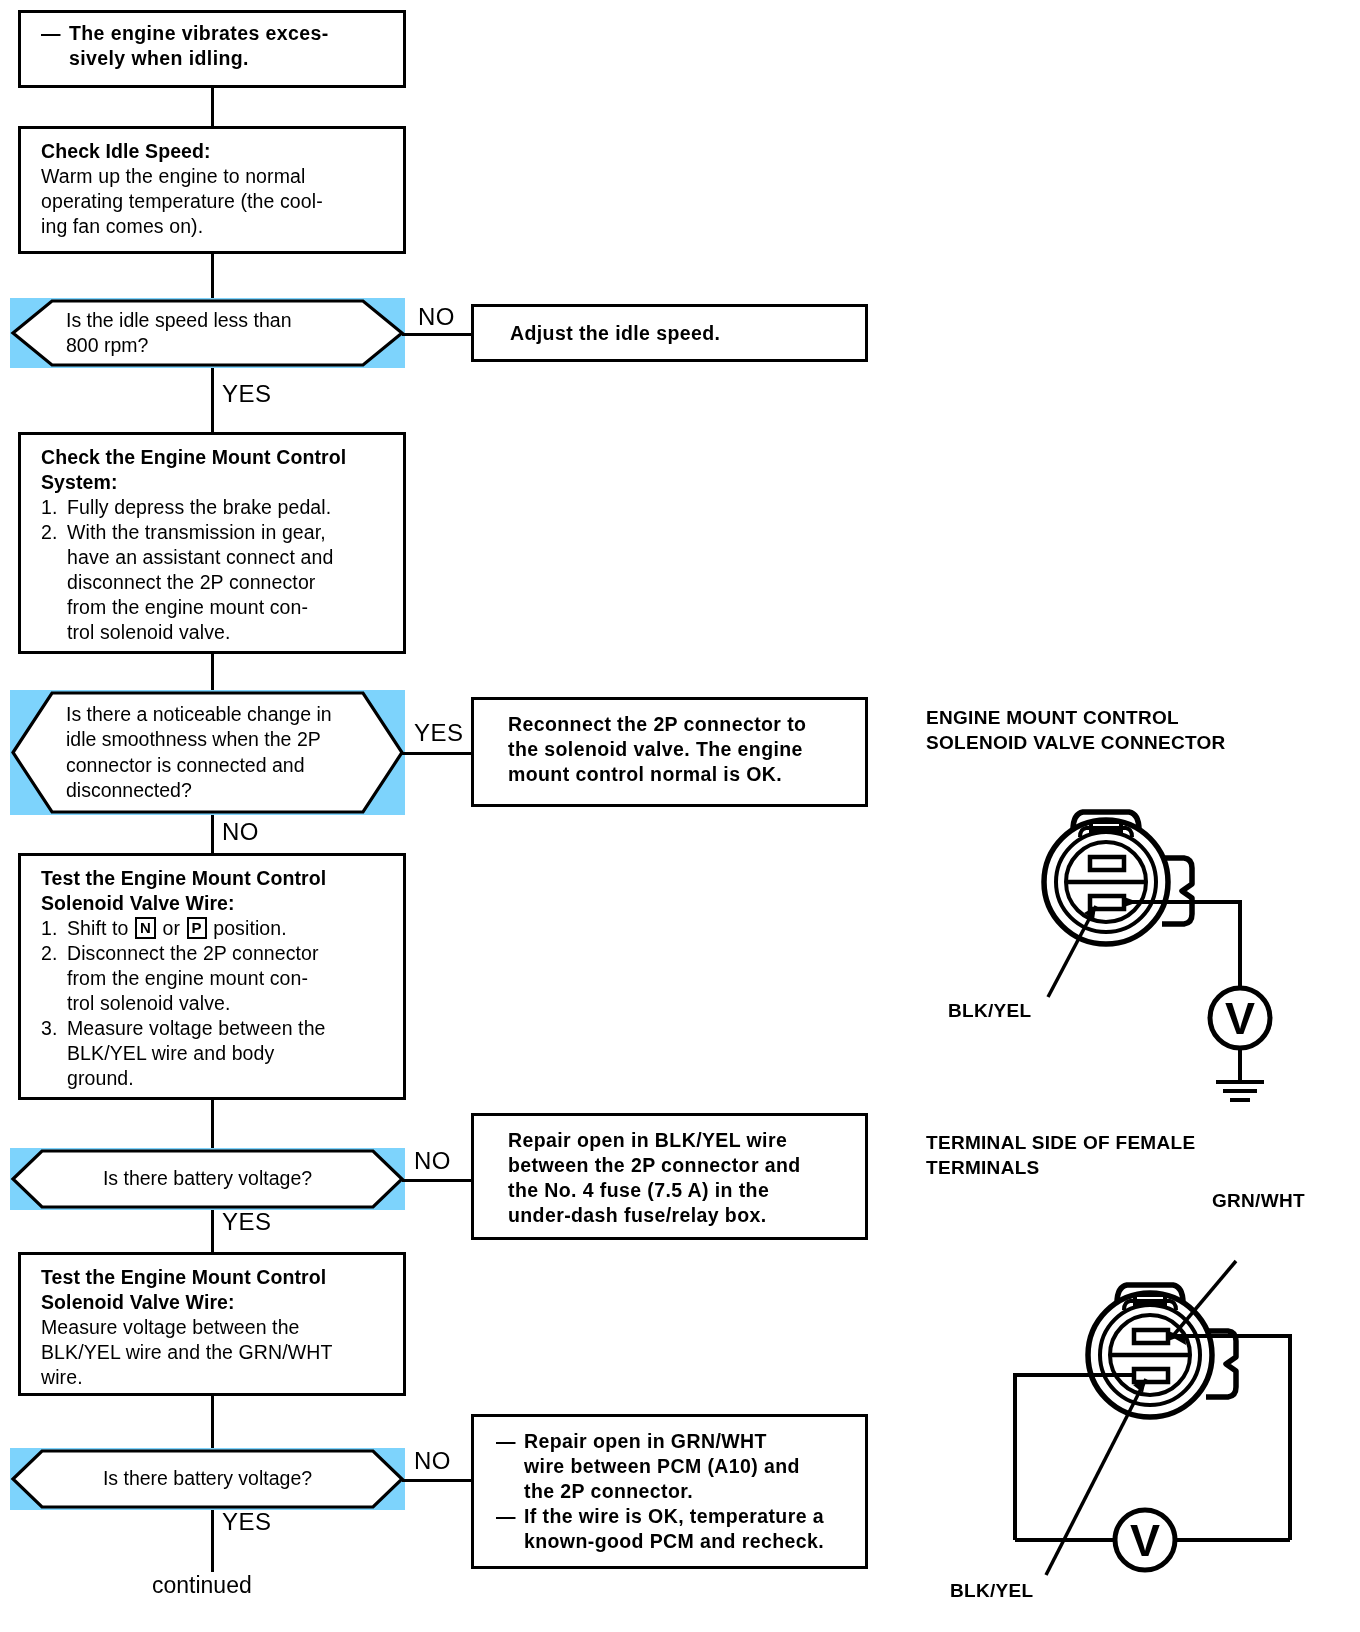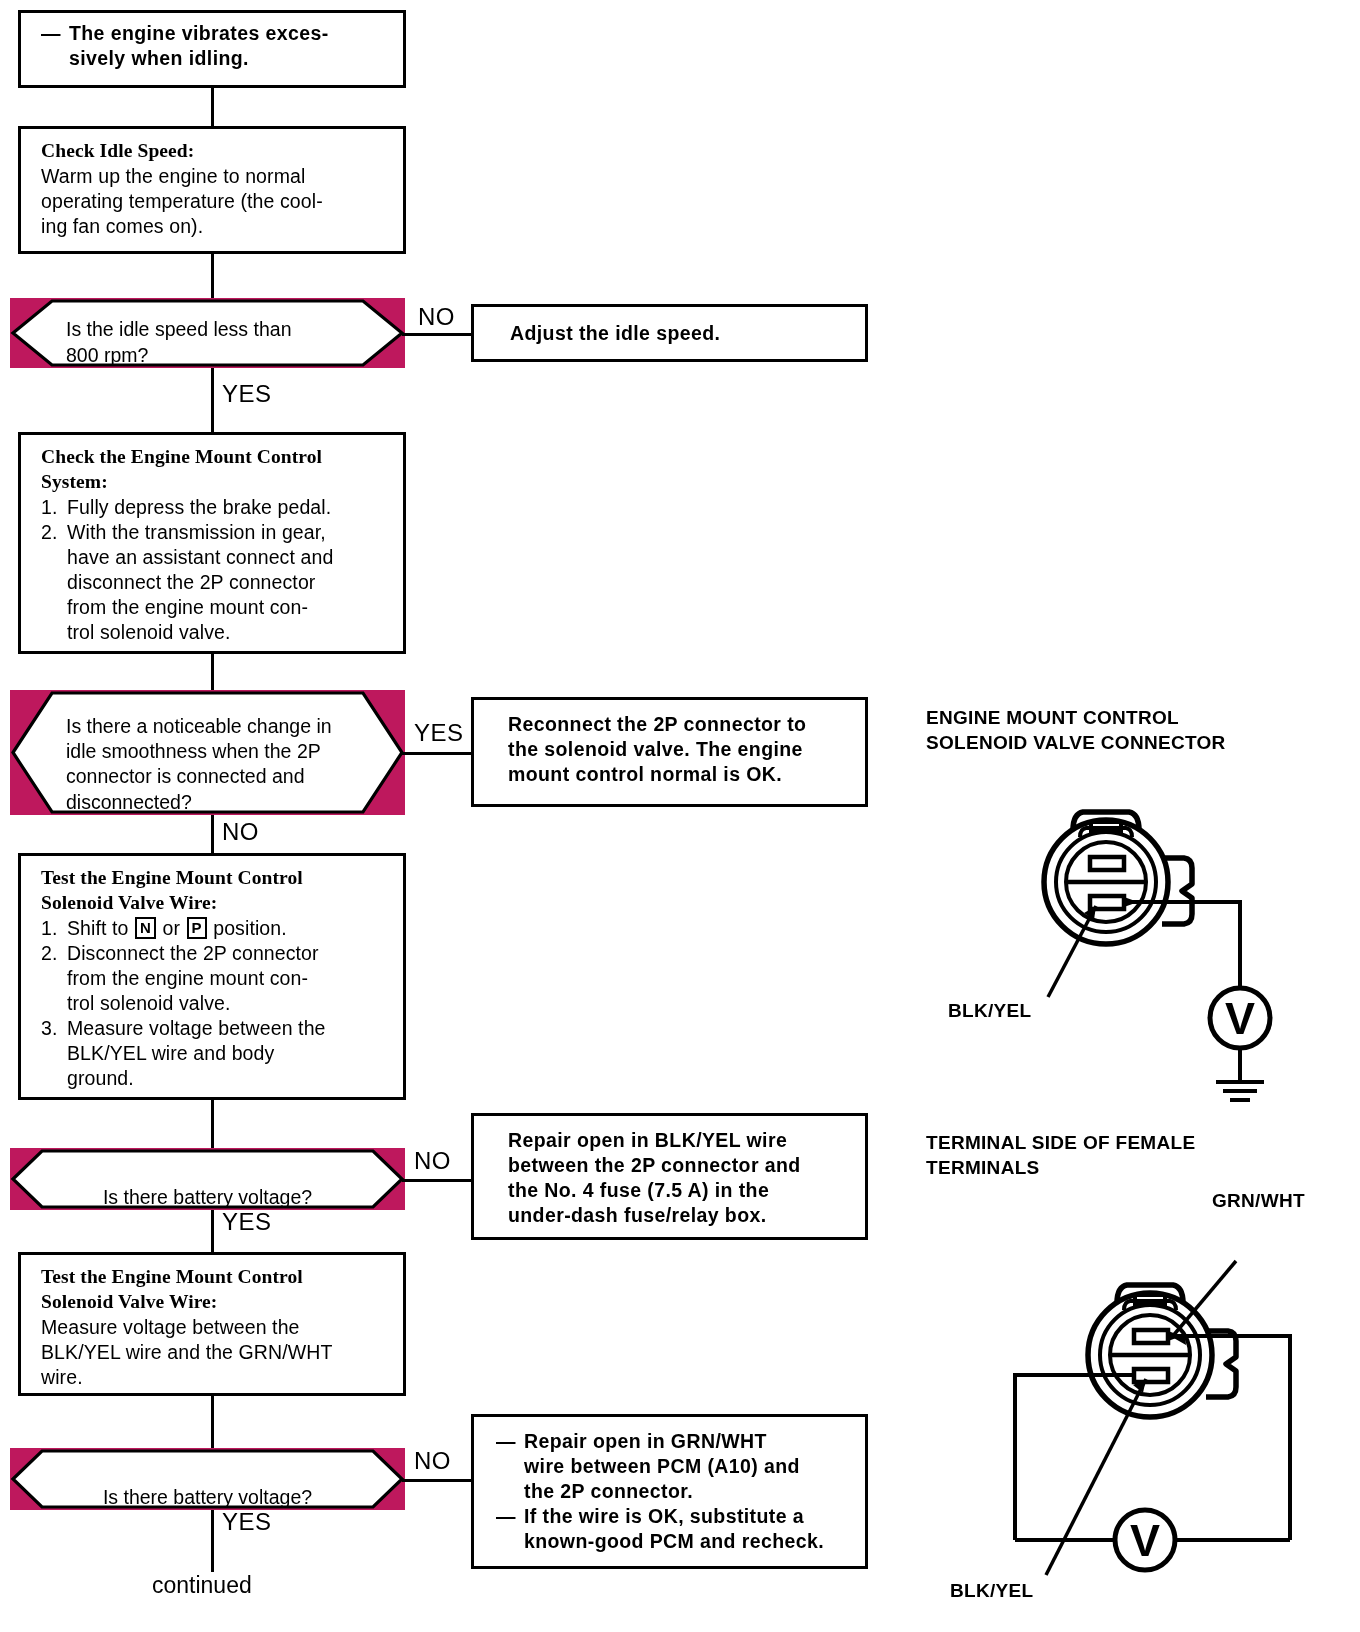--- a/index.html
+++ b/index.html
@@ -30,21 +30,20 @@
     border: 3px solid #000;
     background: #fff;
     padding: 10px 14px 10px 20px;
     font-size: 19.5px;
     line-height: 1.28;
     letter-spacing: 0.1px;
   }
   .box b, .box .hd {
     font-weight: bold;
     display: block;
-    font-family: Liberation Serif, serif;
   }
   .bold-box {
     font-weight: bold;
     letter-spacing: 0.4px;
   }
 
   
   .li {
     display: flex;
     align-items: flex-start;
@@ -66,23 +65,23 @@
     line-height: 1;
     padding: 1px 3px 2px 3px;
     vertical-align: 2px;
     margin: 0 1px;
   }
 
   
   .decision {
     position: absolute;
     box-sizing: border-box;
-    background: #be185d;
+    background: #7dd3fc;
     display: flex;
-    align-items: flex-end;
+    align-items: center;
     font-size: 19.5px;
     line-height: 1.3;
   }
   .decision .hexsvg {
     position: absolute;
     inset: 0;
     width: 100%;
     height: 100%;
   }
   .decision .dtext {
@@ -299,21 +298,21 @@
       <span class="mk dash">—</span>
       <span class="tx">
         <span class="just">Repair open in GRN/WHT</span><br>
         <span class="just">wire between PCM (A10) and</span><br>
         <span>the 2P connector.</span>
       </span>
     </div>
     <div class="li">
       <span class="mk dash">—</span>
       <span class="tx">
-        <span>If the wire is OK, substitute a</span><br>
+        <span>If the wire is OK, temperature a</span><br>
         <span>known-good PCM and recheck.</span>
       </span>
     </div>
   </div>
 
   <div class="vline" style="left:211px; top:1510px; height:62px;"></div>
   <div class="lbl" style="left:222px; top:1508px;">YES</div>
   <div class="continued" style="left:152px; top:1572px;">continued</div>
 
   <div class="diagead"></div>

